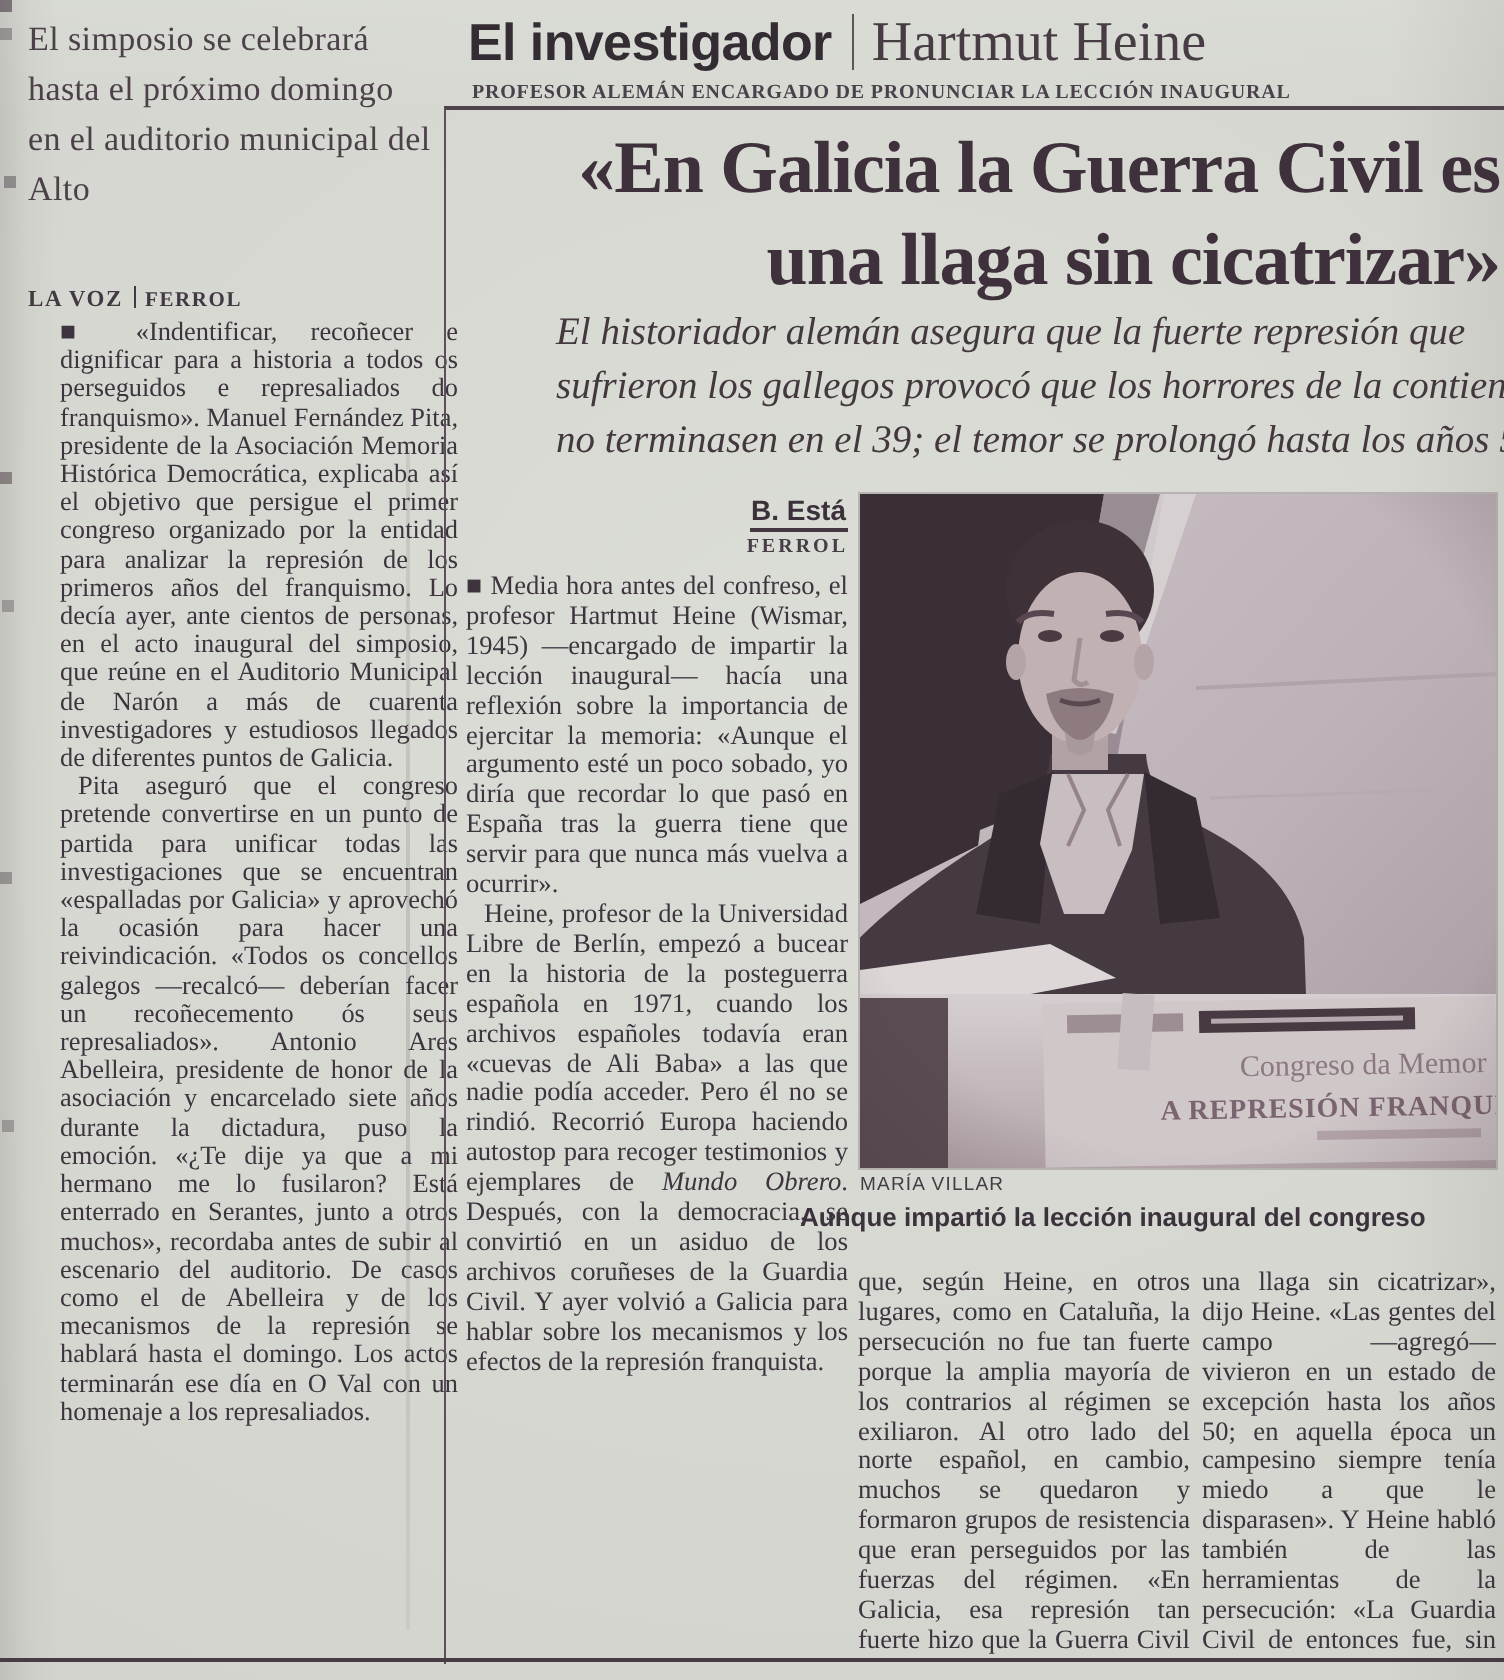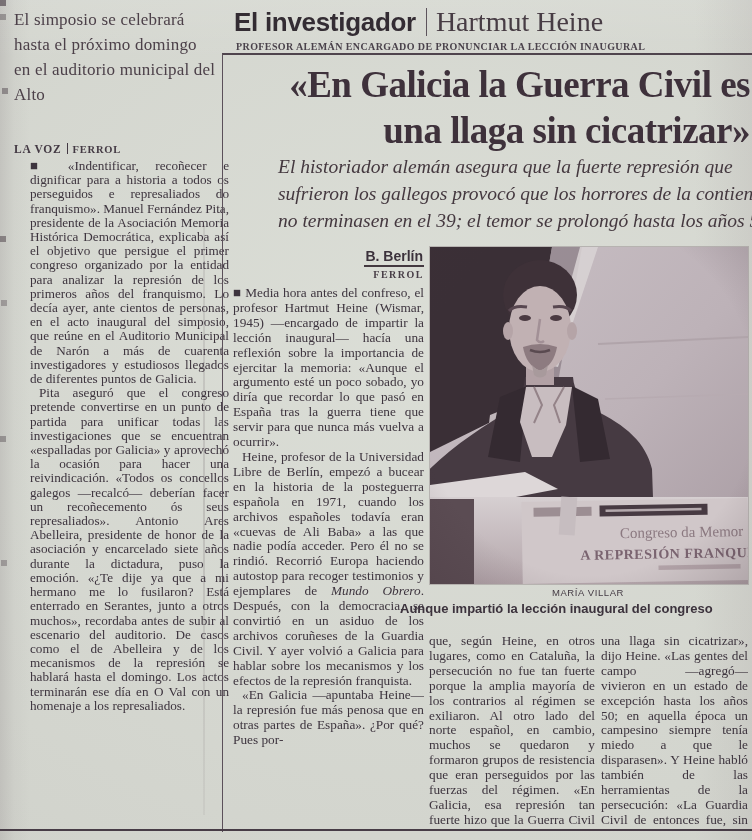--- a/index.html
+++ b/index.html
@@ -81,21 +81,21 @@
   .author-name{
     display:inline-block;font-family:"Liberation Sans", sans-serif;font-weight:bold;
     font-size:14px;color:#3b313b;border-bottom:2px solid #43383f;padding:0 1px 1px 1px;
   }
   .author-place{font-size:10px;font-weight:bold;letter-spacing:1.5px;color:#473d46;margin-top:2px;}
 
   
   .photo{position:absolute;left:430px;top:247px;width:318px;height:337px;outline:1px solid rgba(120,105,112,.35);}
   .photo svg{display:block;}
   .photo-credit{
-    position:absolute;left:430px;top:587px;width:316px;text-align:center;
+    position:absolute;left:430px;top:587px;width:316px;text-align:left;
     font-family:"Liberation Sans", sans-serif;font-size:9.5px;letter-spacing:.6px;color:#443b44;
   }
   .photo-caption{
     position:absolute;left:400px;top:601px;width:350px;
     font-family:"Liberation Sans", sans-serif;font-weight:bold;font-size:13px;color:#3b323c;
   }
 
   
   .col3{position:absolute;left:429px;top:634px;width:166px;height:196px;overflow:hidden;line-height:14.9px;font-size:13.3px;}
   .col4{position:absolute;left:601px;top:634px;width:147px;height:196px;overflow:hidden;line-height:14.9px;font-size:13.3px;}
@@ -119,28 +119,27 @@
 <div class="kicker">
   <span class="section">El investigador</span><span class="divider"></span><span class="name">Hartmut Heine</span>
 </div>
 <div class="kicker-sub">PROFESOR ALEMÁN ENCARGADO DE PRONUNCIAR LA LECCIÓN INAUGURAL</div>
 
 <div class="article-box"></div>
 <h1 class="headline" style="margin:4px;text-align:right;">«En Galicia la Guerra Civil es una llaga sin cicatrizar»</h1>
 <div class="subhead">El historiador alemán asegura que la fuerte represión que sufrieron los gallegos provocó que los horrores de la contienda no terminasen en el 39; el temor se prolongó hasta los años 50</div>
 
 <div class="author-byline">
-  <span class="author-name">B. Berlín</span>
+  <span class="author-name">B. Está</span>
   <div class="author-place">FERROL</div>
 </div>
 
 <div class="bodycol col2">
   <p>■ Media hora antes del confreso, el profesor Hartmut Heine (Wismar, 1945) —encargado de impartir la lección inaugural— hacía una reflexión sobre la importancia de ejercitar la memoria: «Aunque el argumento esté un poco sobado, yo diría que recordar lo que pasó en España tras la guerra tiene que servir para que nunca más vuelva a ocurrir».</p>
   <p class="indent"><span>Heine, profesor de la Universidad Libre de Berlín, empezó a bucear en la historia de la posteguerra española en 1971, cuando los archivos españoles todavía eran «cuevas de Ali Baba» a las que nadie podía acceder. Pero él no se rindió. Recorrió Europa haciendo autostop para recoger testimonios y ejemplares de </span><span class="ital">Mundo Obrero</span><span>. Después, con la democracia, se convirtió en un asiduo de los archivos coruñeses de la Guardia Civil. Y ayer volvió a Galicia para hablar sobre los mecanismos y los efectos de la represión franquista.</span></p>
-  <p class="indent">«En Galicia —apuntaba Heine— la represión fue más penosa que en otras partes de España». ¿Por qué? Pues por-</p>
 </div>
 
 <div class="photo">
   <svg width="318" height="337" viewBox="0 0 318 337" xmlns="http://www.w3.org/2000/svg">
     <defs>
       <linearGradient id="wallg" x1="0" y1="0" x2="1" y2="1">
         <stop offset="0" stop-color="#c9c0c5"></stop>
         <stop offset="0.55" stop-color="#bdb2b8"></stop>
         <stop offset="1" stop-color="#a89ba2"></stop>
       </linearGradient>

